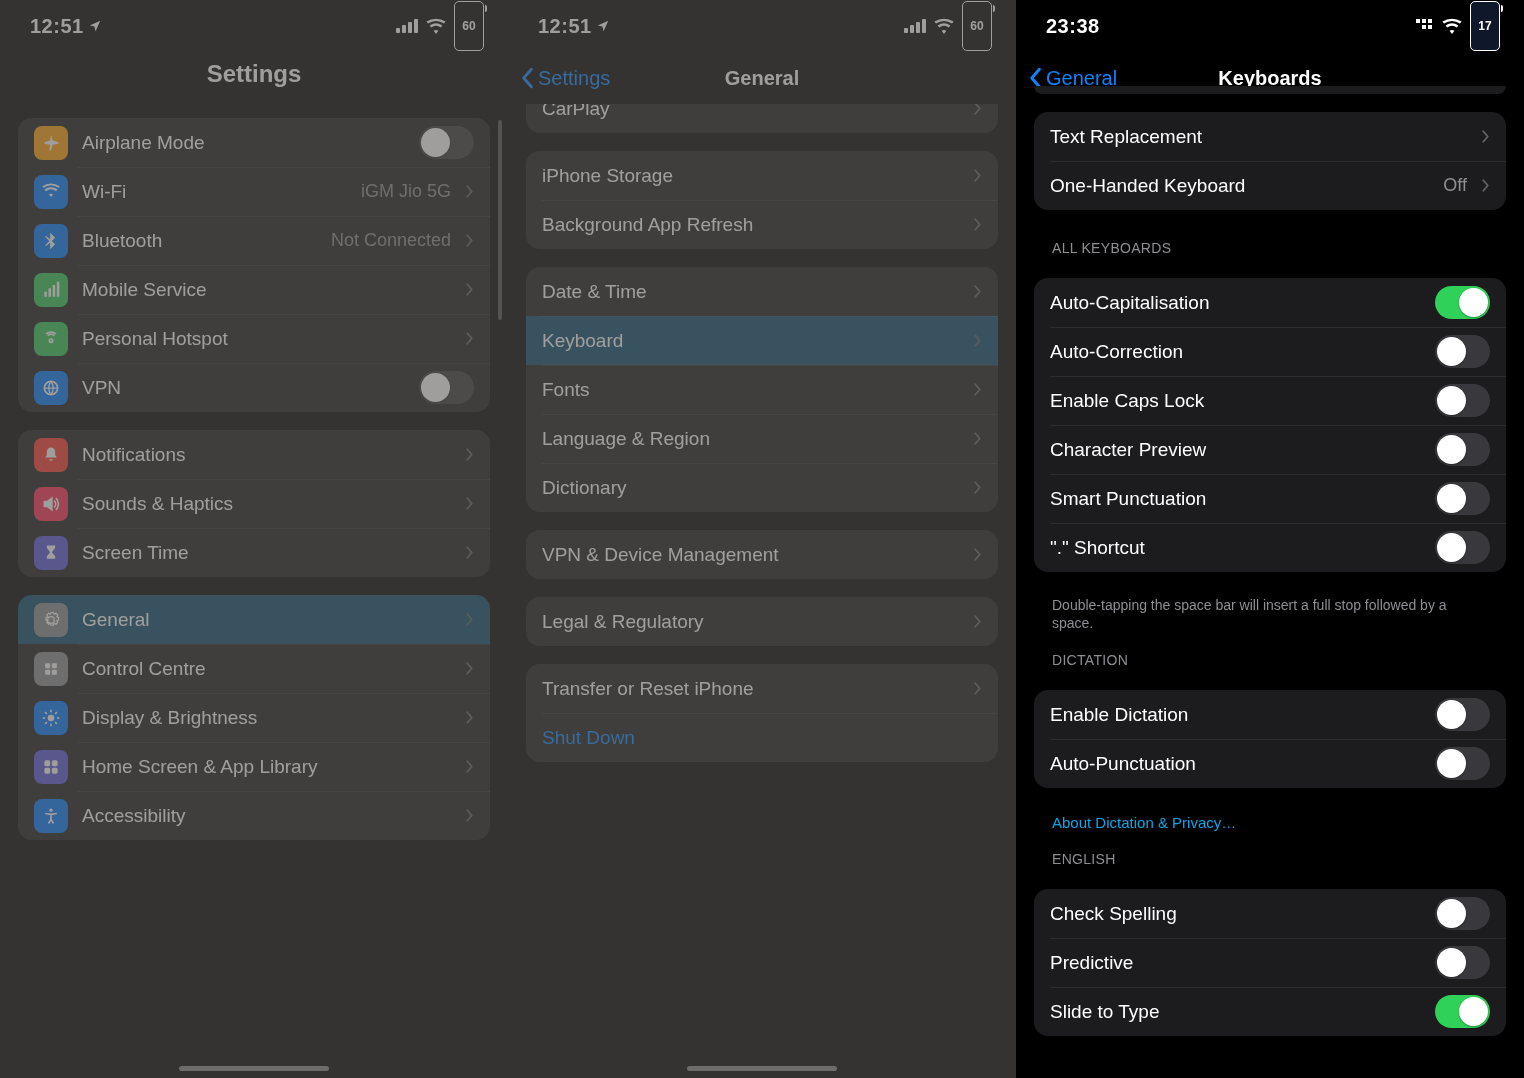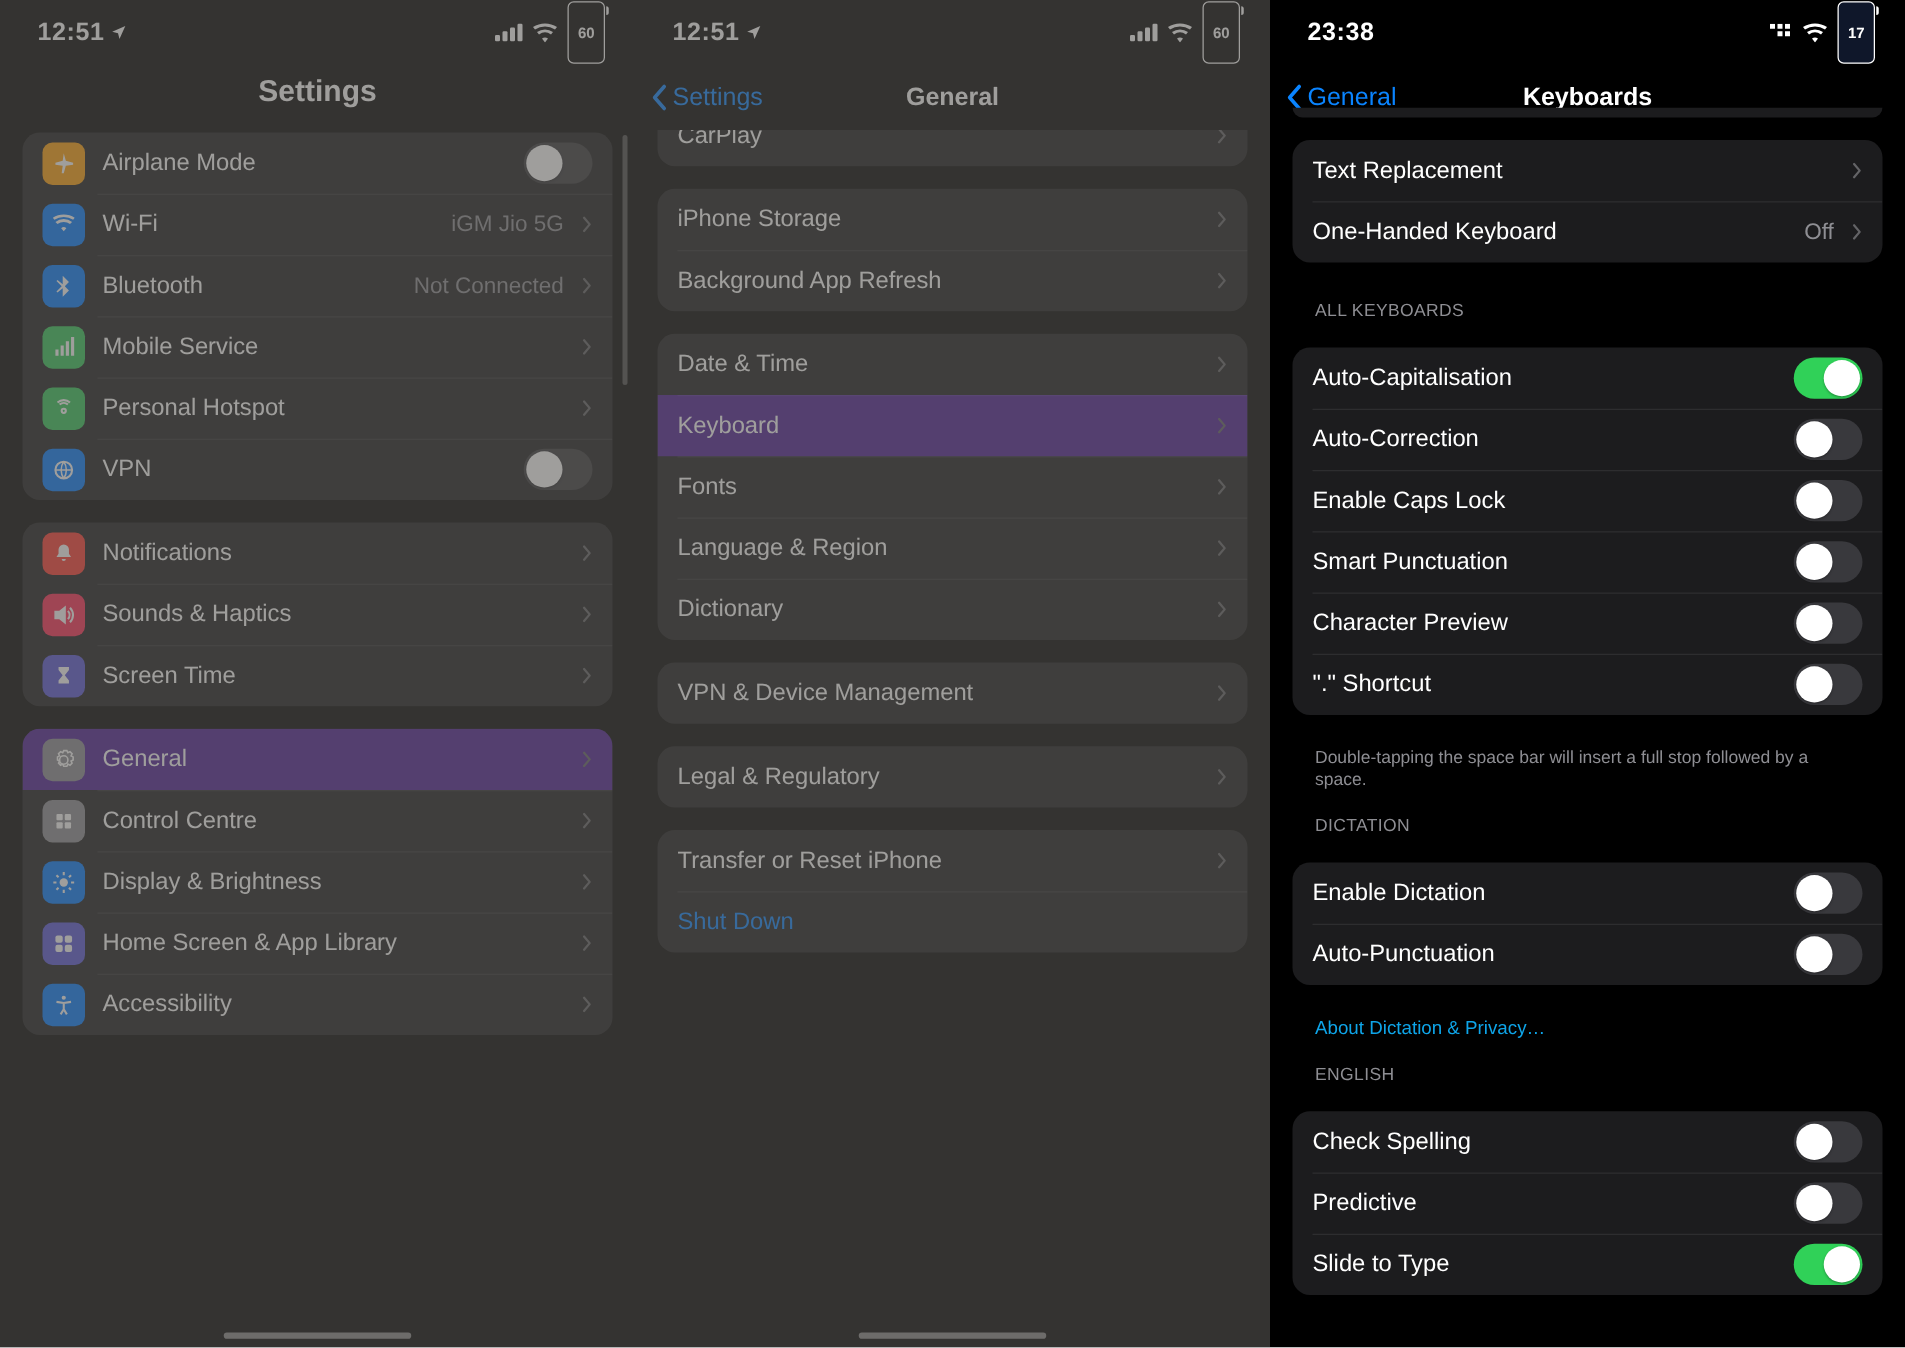--- a/index.html
+++ b/index.html
@@ -28,36 +28,36 @@
 
   
   .nav-header { height: 52px; display:flex; align-items:center; justify-content:center; position:relative; color:#fff; }
   .nav-title { font-size: 20px; font-weight: 600; }
   .nav-back { position:absolute; left:12px; display:flex; align-items:center; gap:4px; color:#0a84ff; font-size:20px; }
   .chev-back { width:14px; height:22px; }
   .large-title { font-size: 24px; font-weight: 700; color:#fff; padding: 8px 0 16px 0; text-align:center; }
 
   
   .content { position:absolute; left:0; right:0; bottom:0; top:52px; overflow:hidden; }
-  .content.with-large { top:100px; }
+  .content.with-large { top:112px; }
   .content-inner { padding: 0 18px; }
   .content-inner.has-scroll-ind::after{
     content:""; position:absolute; right:6px; top:8px; width:4px; height:200px; background:rgba(255,255,255,0.3); border-radius:2px;
   }
 
   
   .group { background:#1c1c1e; border-radius:14px; margin: 18px 0; overflow:hidden; }
   .row { display:flex; align-items:center; height:49px; padding:0 16px; color:#fff; font-size:19px; position:relative; }
   .row + .row::before { content:""; position:absolute; left:60px; right:0; top:0; height:1px; background:rgba(255,255,255,0.08); }
   .row.no-icon + .row.no-icon::before,
   .row.no-icon + .row::before { left:16px; }
   .row.no-icon::before { left:16px; }
   .row-label { flex:1; }
   .row-value { color:#8e8e93; font-size:18px; margin-right:8px; }
-  .row.highlight { background:#4c1d95; }
+  .row.highlight { background:#0c4a6e; }
   .row.link-text .row-label { color:#0a84ff; }
 
   .chev { width:9px; height:15px; flex:0 0 auto; margin-left:6px; }
   .chev path { stroke:#636366; stroke-width:2.4; fill:none; stroke-linecap:round; stroke-linejoin:round; }
 
   .icon { width:34px; height:34px; border-radius:8px; display:flex; align-items:center; justify-content:center; margin-right:14px; flex:0 0 auto; }
   .icon svg { width:20px; height:20px; fill:#fff; }
 
   .toggle { width:55px; height:33px; border-radius:17px; background:#39393d; position:relative; flex:0 0 auto; }
   .toggle .knob { position:absolute; width:29px; height:29px; background:#fff; border-radius:50%; top:2px; left:2px; box-shadow:0 1px 2px rgba(0,0,0,0.3); transition:left .1s; }
@@ -464,27 +464,27 @@
               <div class="knob"></div>
             </div>
           </div>
           <div class="row no-icon">
             <span class="row-label">Enable Caps Lock</span>
             <div class="toggle ">
               <div class="knob"></div>
             </div>
           </div>
           <div class="row no-icon">
+            <span class="row-label">Character Preview</span>
+            <div class="toggle ">
+              <div class="knob"></div>
+            </div>
+          </div>
+          <div class="row no-icon">
             <span class="row-label">Smart Punctuation</span>
-            <div class="toggle ">
-              <div class="knob"></div>
-            </div>
-          </div>
-          <div class="row no-icon">
-            <span class="row-label">Character Preview</span>
             <div class="toggle ">
               <div class="knob"></div>
             </div>
           </div>
           <div class="row no-icon">
             <span class="row-label">"." Shortcut</span>
             <div class="toggle ">
               <div class="knob"></div>
             </div>
           </div>

